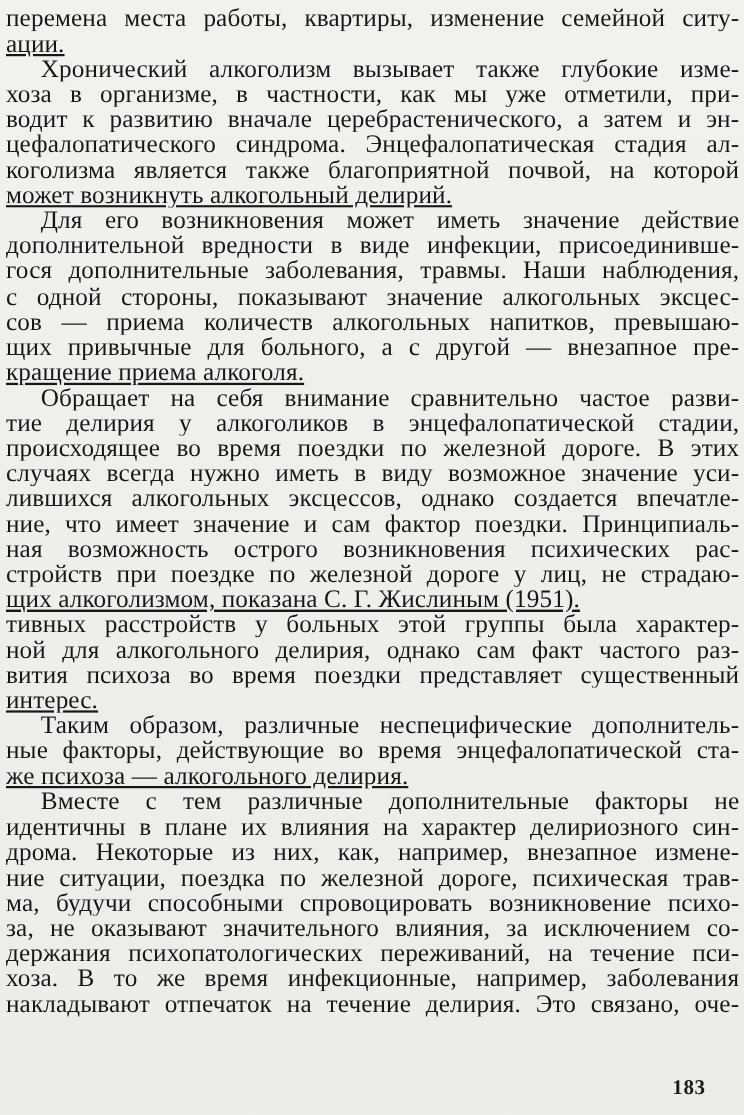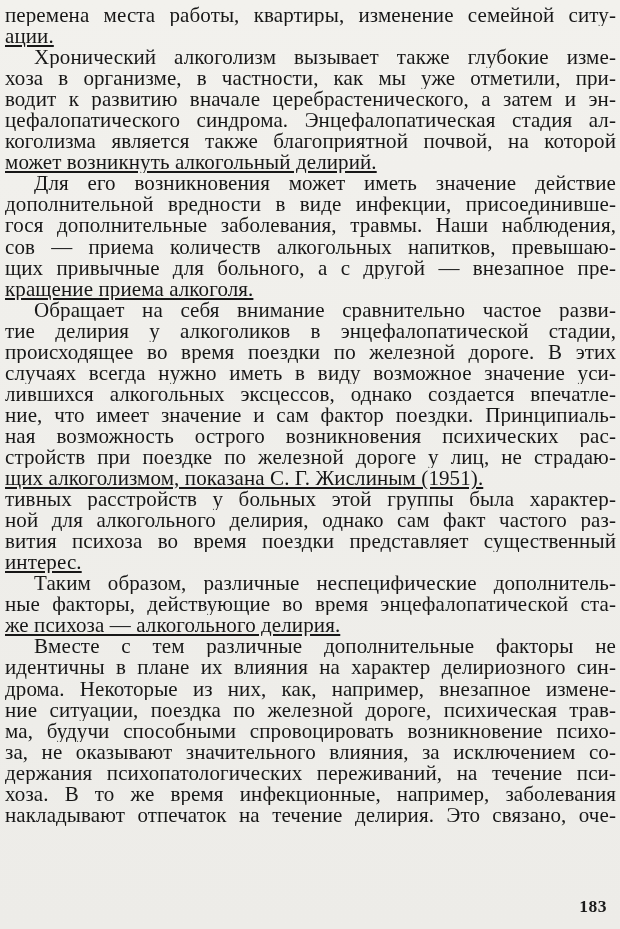--- a/index.html
+++ b/index.html
@@ -38,21 +38,21 @@
     text-align: right;
     text-align-last: left;
     text-decoration: underline;
   }
   .line.indent {
     text-indent: 29px;
   }
   .page-number {
     position: absolute;
     top: 896px;
-    right: 13px;
+    right: 32px;
     font-size: 17.5px;
     font-weight: bold;
     letter-spacing: 0.5px;
     color: #1b1b1b;
   }
 </style>
 </head>
 <body>
 
 <div class="page">
@@ -62,20 +62,21 @@
       <div class="line para-end">ации.</div>
       <div class="line indent">Хронический алкоголизм вызывает также глубокие изме-</div>
       <div class="line">хоза в организме, в частности, как мы уже отметили, при-</div>
       <div class="line">водит к развитию вначале церебрастенического, а затем и эн-</div>
       <div class="line">цефалопатического синдрома. Энцефалопатическая стадия ал-</div>
       <div class="line">коголизма является также благоприятной почвой, на которой</div>
       <div class="line para-end">может возникнуть алкогольный делирий.</div>
       <div class="line indent">Для его возникновения может иметь значение действие</div>
       <div class="line">дополнительной вредности в виде инфекции, присоединивше-</div>
       <div class="line">гося дополнительные заболевания, травмы. Наши наблюдения,</div>
+      <div class="line">с одной стороны, показывают значение алкогольных эксцес-</div>
       <div class="line">сов — приема количеств алкогольных напитков, превышаю-</div>
       <div class="line">щих привычные для больного, а с другой — внезапное пре-</div>
       <div class="line para-end">кращение приема алкоголя.</div>
       <div class="line indent">Обращает на себя внимание сравнительно частое разви-</div>
       <div class="line">тие делирия у алкоголиков в энцефалопатической стадии,</div>
       <div class="line">происходящее во время поездки по железной дороге. В этих</div>
       <div class="line">случаях всегда нужно иметь в виду возможное значение уси-</div>
       <div class="line">лившихся алкогольных эксцессов, однако создается впечатле-</div>
       <div class="line">ние, что имеет значение и сам фактор поездки. Принципиаль-</div>
       <div class="line">ная возможность острого возникновения психических рас-</div>

